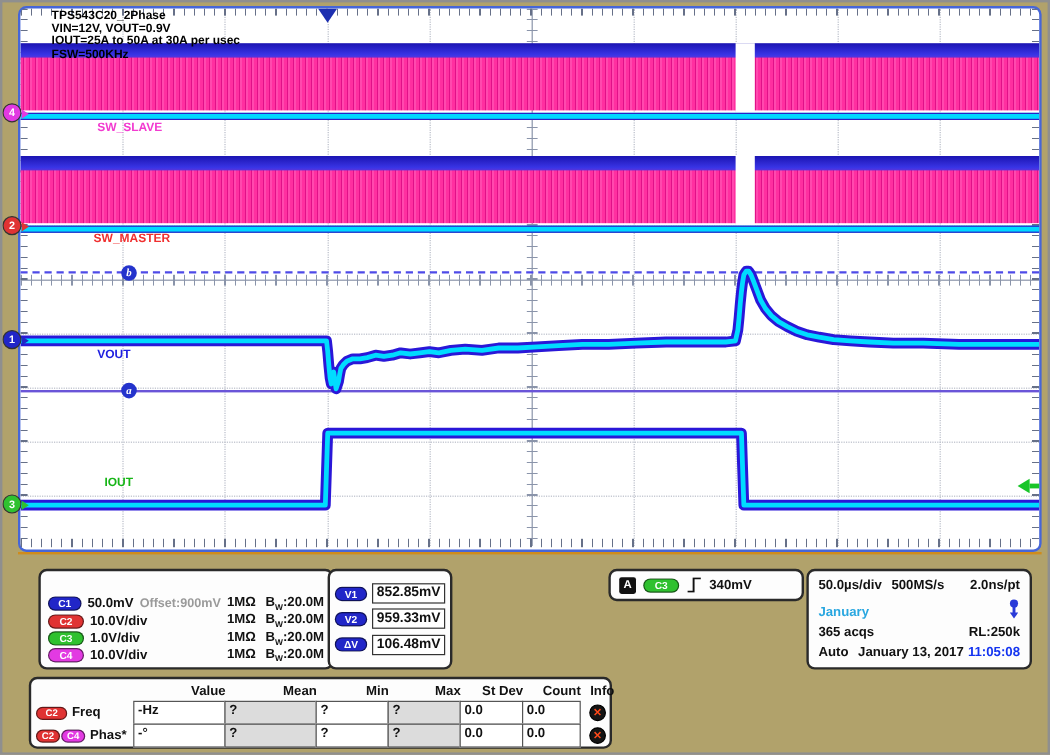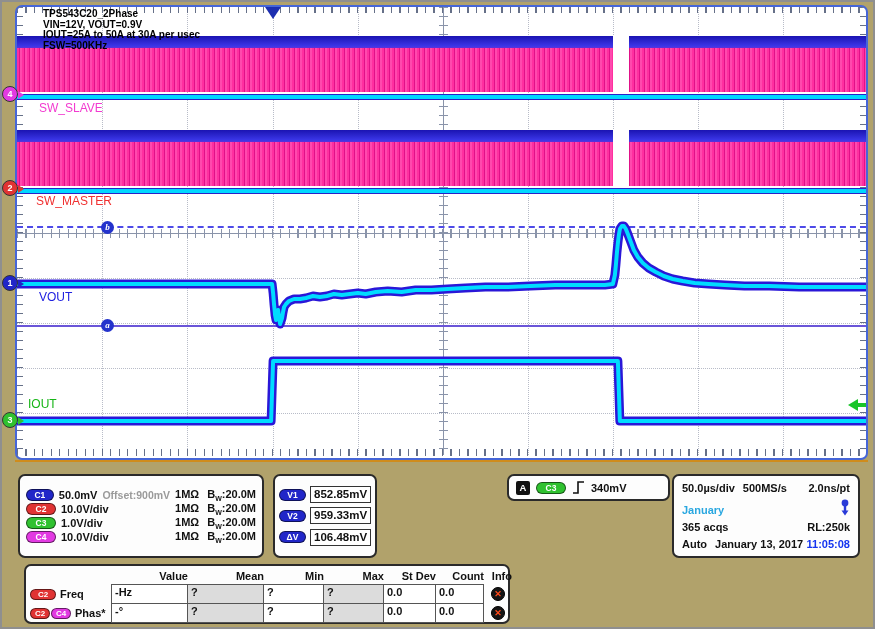--- a/index.html
+++ b/index.html
@@ -42,46 +42,46 @@
   
   .cursor-b-line { position:absolute; left:0; right:0; top:219px; height:0; border-top:2px dashed #4e4ae8; }
   .cursor-a-line { position:absolute; left:0; right:0; top:318px; height:2px; background:#6a55d8; }
   .cursor-dot { position:absolute; width:13px; height:13px; border-radius:50%; background:#2433cc;
       color:#fff; font:italic bold 9px "Liberation Serif", serif; text-align:center; line-height:13px; }
 
   .traces { position:absolute; left:0; top:0; width:100%; height:448px; }
 
   
   .annot { position:absolute; left:26px; top:2px; color:#000; font-weight:bold; font-size:10px; line-height:10.5px; z-index:6; }
-  .tracelabel { position:absolute; font-weight:normal; font-size:12px; z-index:6; }
+  .tracelabel { position:absolute; font-weight:bold; font-size:10px; z-index:6;margin-left:42px; }
   .lbl-slave  { left:22px; top:94px;  color:#f23bd0; }
   .lbl-master { left:19px; top:187px; color:#f03030; }
   .lbl-vout   { left:22px; top:283px; color:#2020e0; }
-  .lbl-iout   { left:11px; top:390px; color:#17b517; }
+  .lbl-iout   { left:28px; top:390px; color:#17b517; }
 
   .trig-marker { position:absolute; left:248px; top:0; width:0; height:0; z-index:7;
       border-left:8px solid transparent; border-right:8px solid transparent; border-top:12px solid #1d2fb0; }
   .green-arrow { position:absolute; left:831px; top:392px; z-index:7; }
   .green-arrow .head { position:absolute; left:0; top:0; width:0; height:0;
       border-top:6px solid transparent; border-bottom:6px solid transparent; border-right:10px solid #19c529; }
   .green-arrow .tail { position:absolute; left:10px; top:4px; width:10px; height:4px; background:#19c529; }
 
   
   .chmark { position:absolute; left:0; width:16px; height:16px; border-radius:50%;
       border:1px solid #333; color:#fff; font-weight:bold; font-size:9px; text-align:center; line-height:14px; z-index:9; }
   .chmark .arrow { position:absolute; left:15px; top:4px; width:0; height:0;
       border-top:4px solid transparent; border-bottom:4px solid transparent; }
 
   
   .panel { position:absolute; background:#fdfdfd; border:2px solid #2a2a2a; border-radius:7px;
       color:#111; font-weight:bold; font-size:11px; }
   .badge { display:inline-block; border:1px solid rgba(0,0,0,.55); border-radius:7px;
       color:#fff; font-weight:bold; font-size:8.5px; text-align:center; }
 
-  .p-ch { left:16px; top:472px; width:246px; height:84px; display:flex; flex-direction:column; justify-content:center; padding:3px 6px; }
+  .p-ch { left:30px; top:472px; width:246px; height:84px; display:flex; flex-direction:column; justify-content:flex-end; padding:3px 6px; }
   .p-ch .row { display:flex; align-items:center; gap:5px; }
   .p-ch .badge { width:30px; height:12px; line-height:11px; }
   .offset { color:#9a9a9a; font-size:10.5px; }
   .rgrp { margin-left:auto; display:flex; gap:8px; }
   sub { font-size:7px; }
 
   .p-cur { left:271px; top:472px; width:104px; height:84px; display:flex; flex-direction:column; justify-content:space-around; padding:8px 4px; }
   .p-cur .row { display:flex; align-items:center; gap:4px; }
   .p-cur .badge { width:27px; height:12px; line-height:11px; background:#2126c8; }
   .valbox { flex:1; border:1.5px solid #333; height:17px; line-height:14px; padding-left:3px; font-size:11.5px; background:#fff; }

